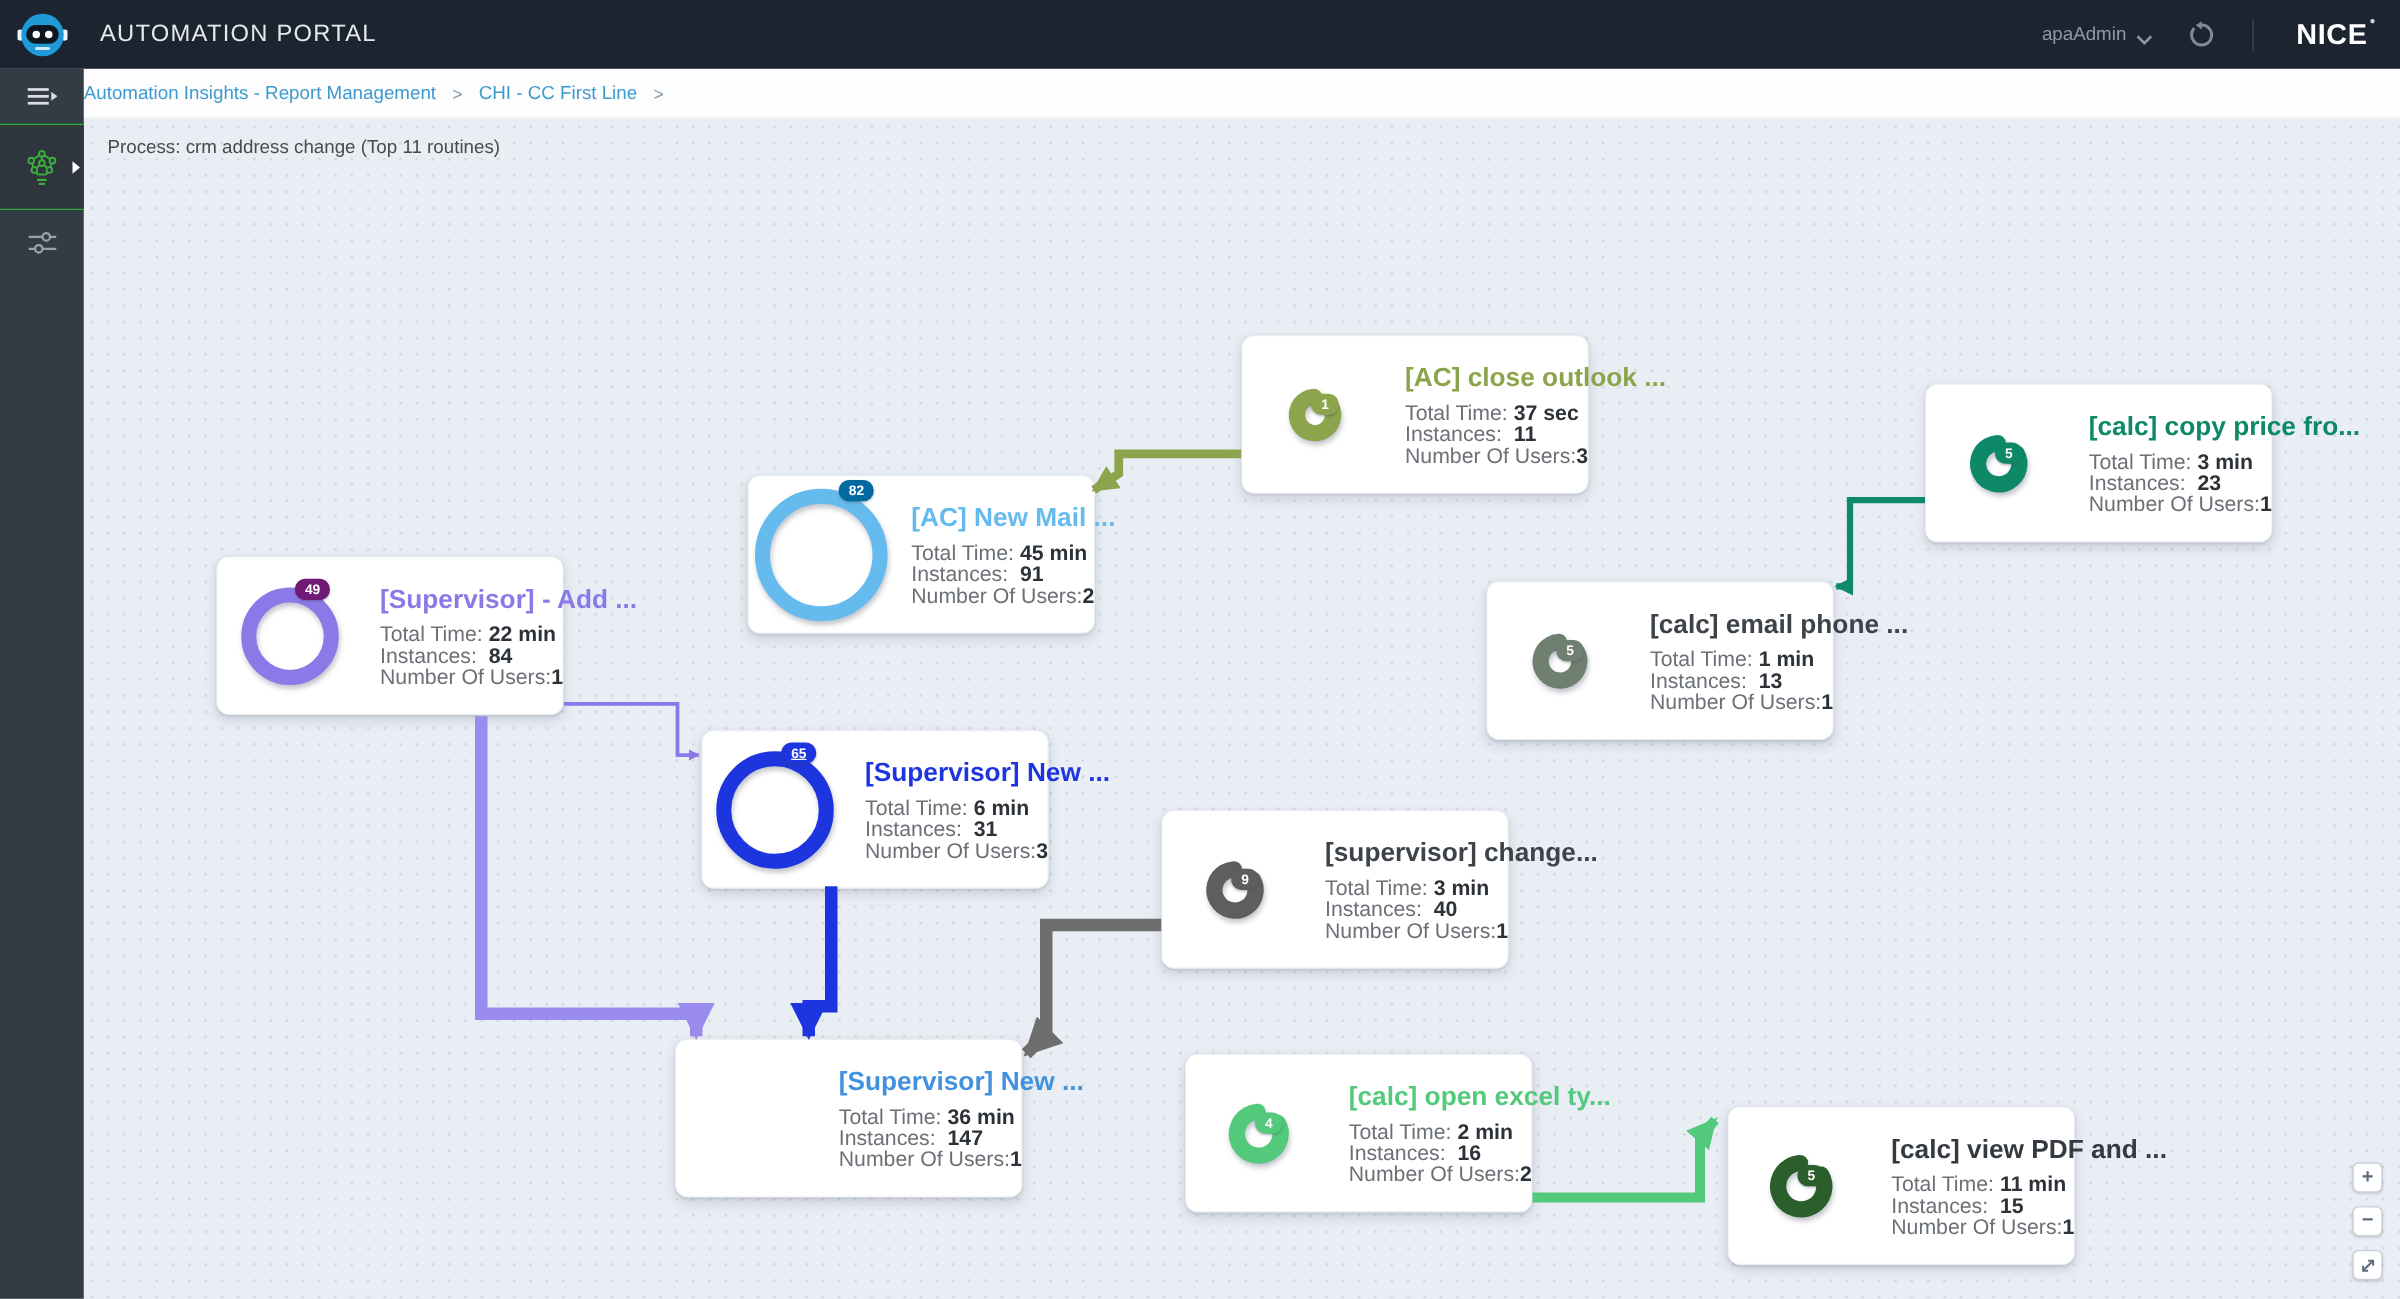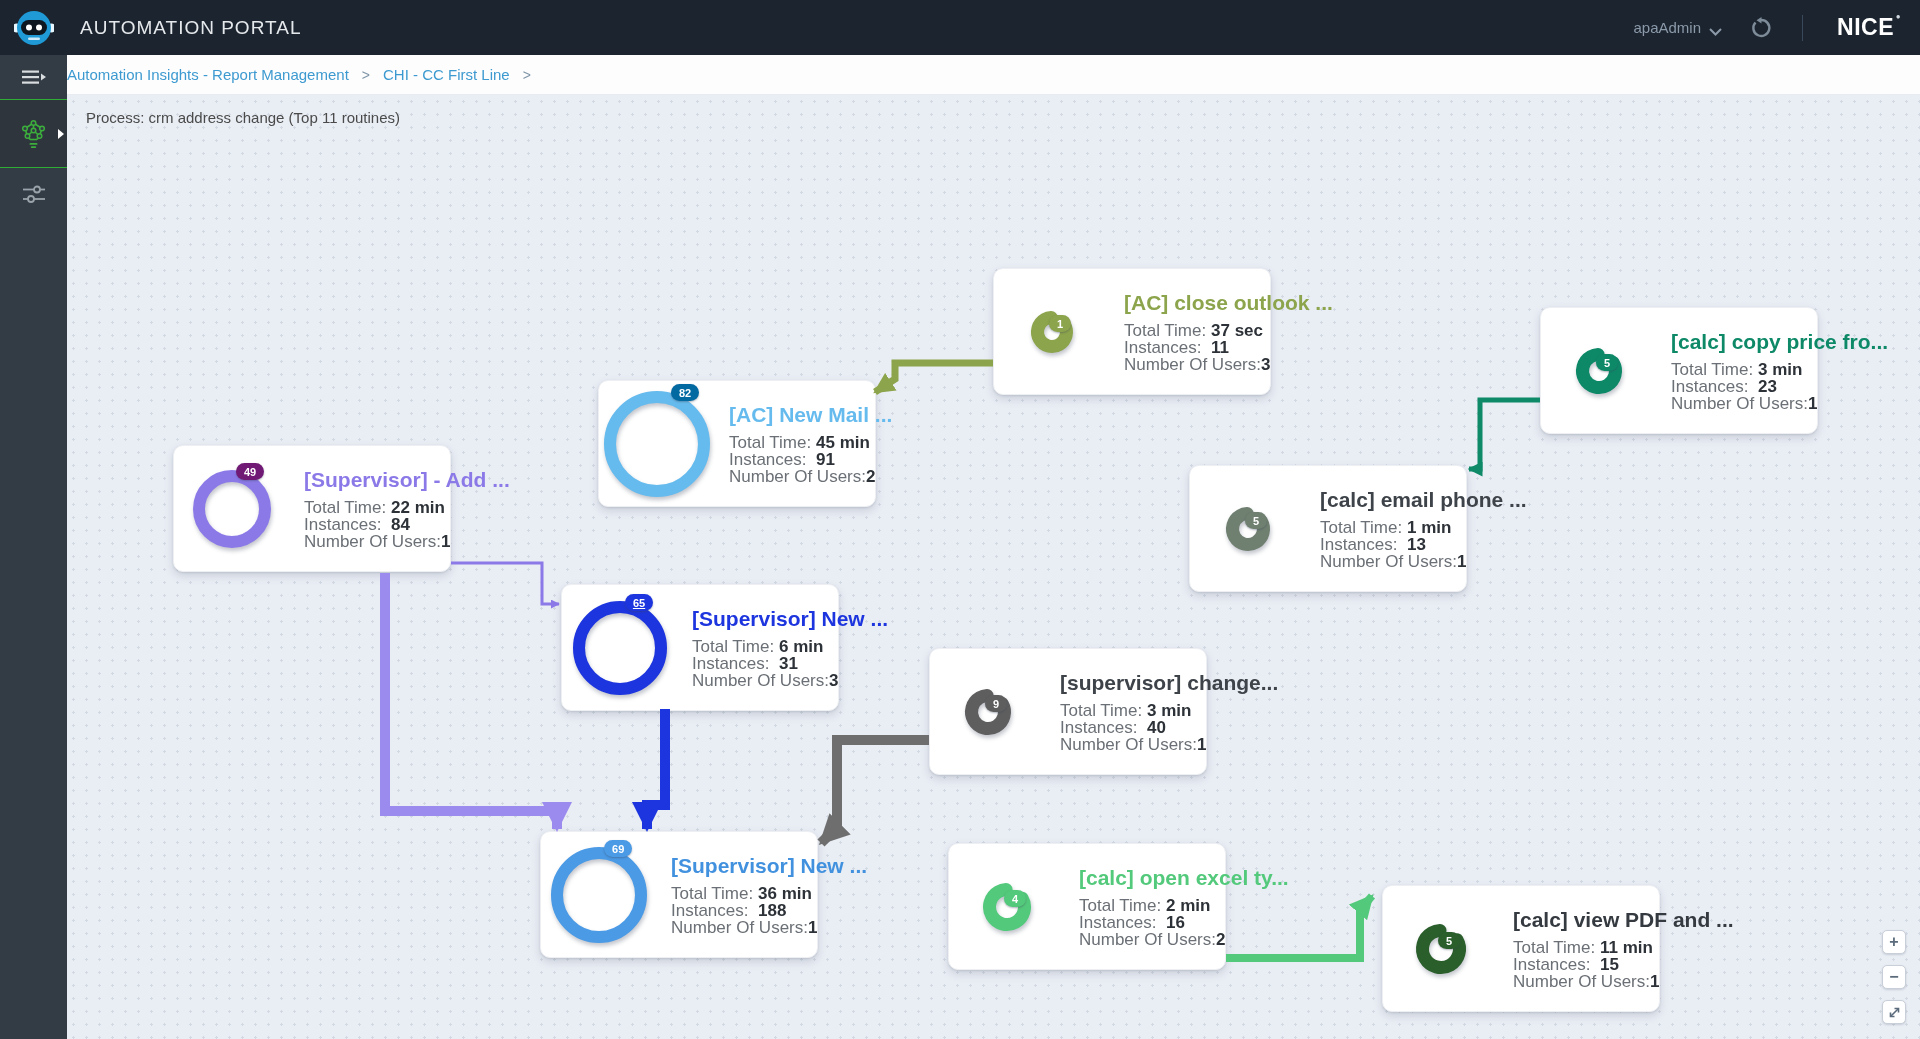--- a/index.html
+++ b/index.html
@@ -262,30 +262,24 @@
             <div class="donut-badge" style="background: rgb(94, 94, 94); left: 28px; top: 14px;">9</div>
           </div>
           <div class="node-text">
             <div class="node-title" style="color: rgb(61, 67, 73);">[supervisor] change...</div>
             <div class="stat-row"><span class="lbl">Total Time:</span><span class="val">3 min</span></div>
             <div class="stat-row"><span class="lbl">Instances:</span><span class="val">40</span></div>
             <div class="stat-row"><span class="lbl">Number Of Users:</span><span class="val">1</span></div>
           </div>
         </div>
         <div class="routine-node" style="left: 473px; top: 736px;">
-          <div class="donut-wrap" style="width: 112px; height: 112px; left: 2px; top: 7px;">
-            <svg width="112" height="112" viewBox="0 0 112 112" class="donut-svg">
-              <circle cx="56" cy="56" r="42" fill="none" stroke="#4a9ae6" stroke-width="12"></circle>
-            </svg>
-            <div class="donut-badge" style="background: rgb(74, 154, 230); left: 61.04px; top: 1px;">69</div>
-          </div>
           <div class="node-text">
             <div class="node-title" style="color: rgb(65, 145, 223);">[Supervisor] New ...</div>
             <div class="stat-row"><span class="lbl">Total Time:</span><span class="val">36 min</span></div>
-            <div class="stat-row"><span class="lbl">Instances:</span><span class="val">188</span></div>
+            <div class="stat-row"><span class="lbl">Instances:</span><span class="val">147</span></div>
             <div class="stat-row"><span class="lbl">Number Of Users:</span><span class="val">1</span></div>
           </div>
         </div>
         <div class="routine-node" style="left: 881px; top: 748px;">
           <div class="donut-wrap" style="width: 64px; height: 64px; left: 26px; top: 31px;">
             <svg width="64" height="64" viewBox="0 0 64 64" class="donut-svg">
               <circle cx="32" cy="32" r="17.5" fill="none" stroke="#53c97b" stroke-width="13" stroke-dasharray="90.16370915802706 19.792033717615695" stroke-linecap="round" transform="rotate(-30 32 32)"></circle>
             </svg>
             <div class="donut-badge" style="background: rgb(83, 201, 123); left: 29px; top: 15px;">4</div>
           </div>

